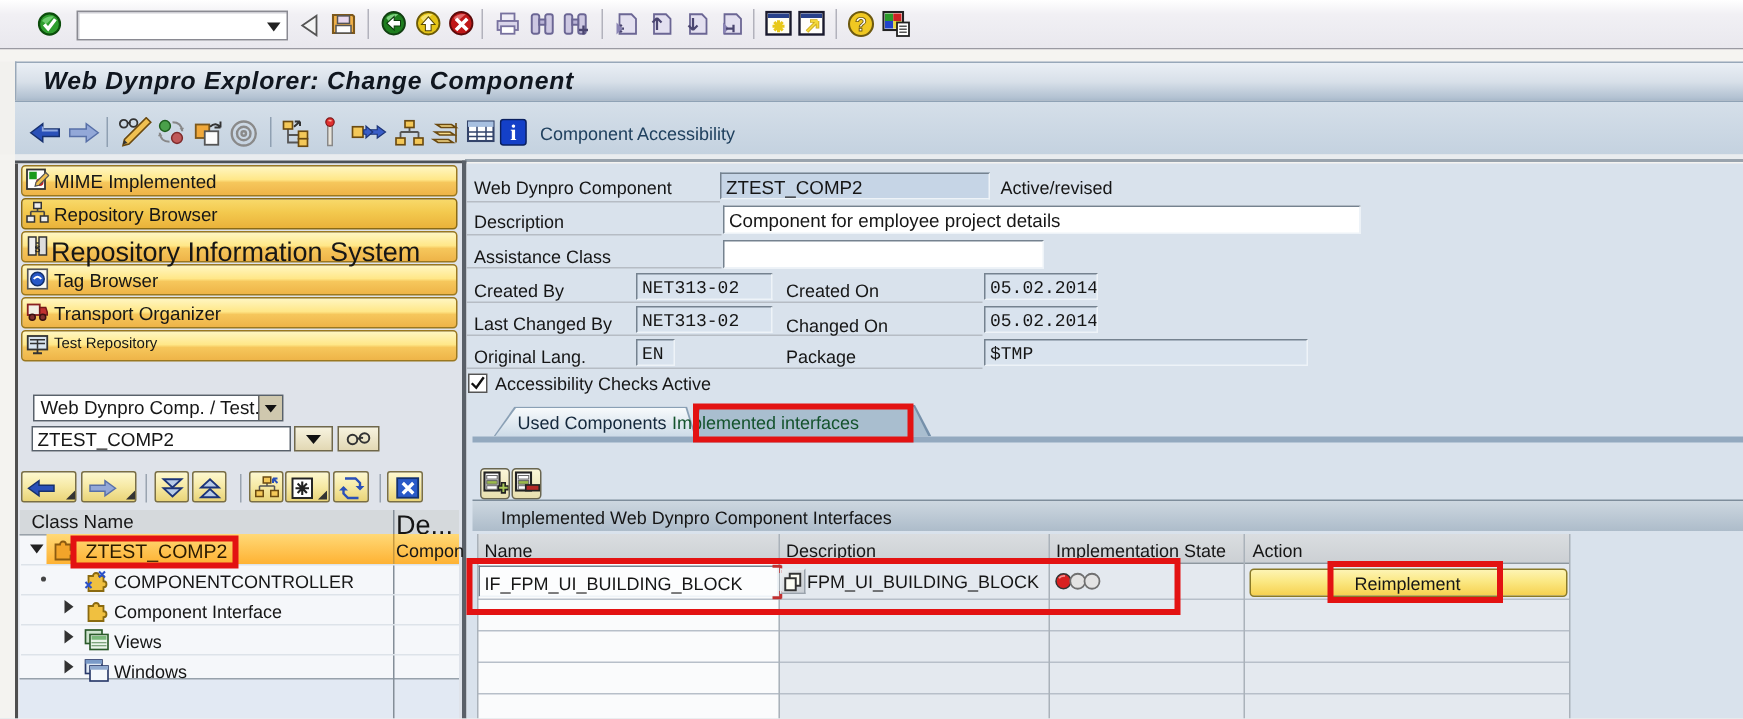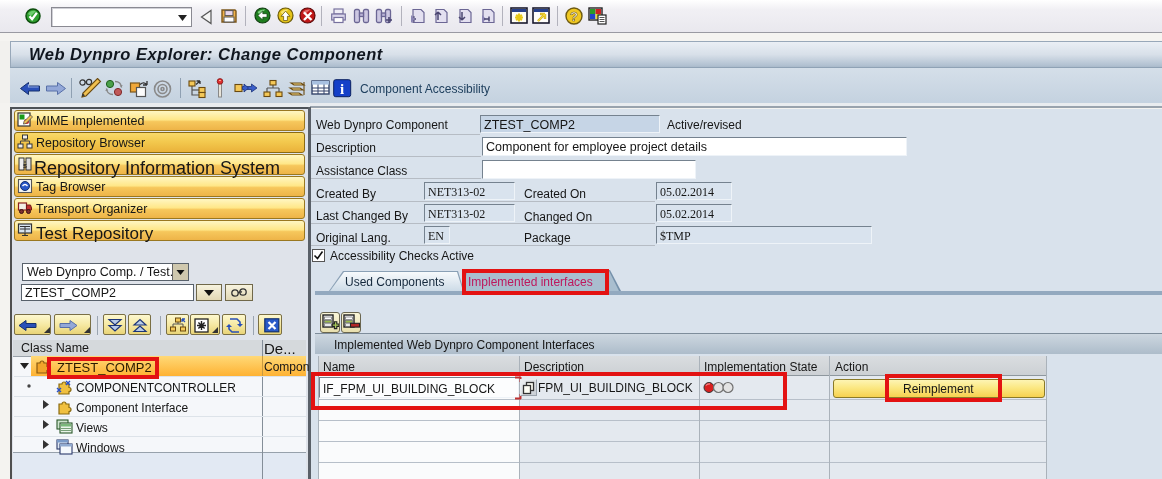--- a/index.html
+++ b/index.html
@@ -1,19 +1,19 @@
 <!DOCTYPE html>
 <html><head><meta charset="utf-8">
 <style>
 html,body{margin:0;padding:0}
 body{width:1162px;height:479px;position:relative;overflow:hidden;background:#f2f1ee;
  font-family:"Liberation Sans",sans-serif;font-size:12px;color:#161616;}
 .abs{position:absolute}
 .lbl{position:absolute;font-size:12px;color:#161616;white-space:nowrap}
-.mono{font-family:Liberation Serif, serif;font-size:12px;letter-spacing:0px}
+.mono{font-family:Liberation Mono, monospace;font-size:12px;letter-spacing:0px}
 .fld{position:absolute;box-sizing:border-box;border-top:1px solid #75828f;border-left:1px solid #75828f;
  border-bottom:1px solid #eef3f8;border-right:1px solid #eef3f8;padding:2px 3px 0 3px;overflow:hidden;white-space:nowrap}
 .sep{position:absolute;width:1px;background:#b2b2bc}
 .goldbtn{position:absolute;box-sizing:border-box;border:1px solid #9a7820;border-radius:3px;
  background:linear-gradient(#fff6c2 0%,#ffe788 46%,#f6c75c 56%,#eeb448 100%);}
 .redbox{position:absolute;border:3px solid #e31212;box-sizing:border-box}
 .palebtn{position:absolute;box-sizing:border-box;border:1px solid #7a6f45;border-radius:2px;
  background:linear-gradient(#fdf8cf 0%,#f6e9a4 50%,#e9d478 100%);}
 .treetxt{position:absolute;font-size:12px;white-space:nowrap}
 </style></head>
@@ -287,21 +287,21 @@
     <path d="M9.5 5 h4 l1 3 v2 h-5z" fill="#c03030" stroke="#701818" stroke-width="1"></path>
     <circle cx="4.5" cy="11.5" r="2" fill="#803030" stroke="#3a1010" stroke-width="1"></circle>
     <circle cx="11.5" cy="11.5" r="2" fill="#803030" stroke="#3a1010" stroke-width="1"></circle>
   </svg>
 <div class="treetxt" style="left:36px;top:202px;font-size:12.5px">Transport Organizer</div>
 <svg class="abs" style="left:17px;top:222px" width="16" height="16">
     <rect x="1.5" y="2" width="13" height="9" fill="#d8e4f0" stroke="#333" stroke-width="1.2"></rect>
     <path d="M3 4.5 h10 M3 7 h10 M8 4.5 v6" stroke="#333" stroke-width="1"></path>
     <path d="M5 13.5 h6 M8 11 v2.5" stroke="#333" stroke-width="1.2"></path>
   </svg>
-<div class="treetxt" style="left:36px;top:224px;font-size:17px">Test Repository</div>
+<div class="treetxt" style="left:36px;top:224px;font-size:10px">Test Repository</div>
 
 <div class="abs" style="left:22px;top:263px;width:167px;height:18px;background:#fff;border:1px solid #58616b;box-sizing:border-box">
   <span style="position:absolute;left:4px;top:1px;font-size:12.5px">Web Dynpro Comp. / Test.</span>
   <span style="position:absolute;right:0;top:0;width:15px;height:16px;background:#cfc8ae;border-left:1px solid #666">
     <svg width="15" height="16">
         <path d="M3.5 6 h8 l-4 5z" fill="#111"></path>
       </svg></span>
 </div>
 
 <div class="abs" style="left:21px;top:284px;width:173px;height:17px;background:#fff;border:1px solid #58616b;box-sizing:border-box">
@@ -382,21 +382,21 @@
 <svg class="abs" style="left:264px;top:318px" width="16" height="15">
     <rect x="0.8" y="0.8" width="14" height="13" fill="#2a5ac8" stroke="#12306e" stroke-width="1.2"></rect>
     <path d="M4.5 4 l7 7 M11.5 4 l-7 7" stroke="#fff" stroke-width="2.2"></path>
   </svg>
 
 <div class="abs" style="left:13px;top:340px;width:293px;height:139px;background:#f5f7fa"></div>
 <div class="abs" style="left:13px;top:452px;width:293px;height:27px;background:#e2e9f3"></div>
 <div class="abs" style="left:13px;top:452px;width:293px;height:1px;background:#97a1ab"></div>
 <div class="abs" style="left:13px;top:340px;width:293px;height:17px;background:#d5d9dc;border-bottom:1px solid #9aa2aa;box-sizing:border-box">
   <span style="position:absolute;left:8px;top:1px;font-size:12.5px">Class Name</span>
-  <span style="position:absolute;left:251px;top:0;font-size:15px">De...</span>
+  <span style="position:absolute;left:251px;top:0;font-size:18px">De...</span>
 </div>
 <div class="abs" style="left:262px;top:340px;width:1px;height:139px;background:#848e98"></div>
 
 <div class="abs" style="left:31px;top:356px;width:275px;height:20px;background:linear-gradient(#ffd977,#feb233)"></div>
 <div class="abs" style="left:262px;top:356px;width:1px;height:20px;background:#c89a40"></div>
 <svg class="abs" style="left:20px;top:362px" width="10" height="9">
     <path d="M0 1 h9 l-4.5 6z" fill="#222"></path>
   </svg>
 <svg class="abs" style="left:34px;top:358px" width="16" height="16">
     <path d="M3 5 h3 a2 2 0 1 1 4 0 h3 v3.5 a2 2 0 1 1 0 4 v2.5 h-10z" fill="#f2a42a" stroke="#8a5a10" stroke-width="1.2"></path>
@@ -485,21 +485,21 @@
     </svg>
 </div>
 <div class="lbl" style="left:330px;top:249px">Accessibility Checks Active</div>
 
 <div class="abs" style="left:315px;top:291px;width:847px;height:4px;background:#93a9bf"></div>
 <div class="abs" style="left:329px;top:271px;width:135px;height:20px;background:#8aa0b5;clip-path:polygon(14px 0,129px 0,135px 20px,0 20px)"></div>
 <div class="abs" style="left:330px;top:272px;width:133px;height:19px;background:linear-gradient(#f7fafc,#cddbe7);clip-path:polygon(14px 0,127px 0,133px 19px,0 19px)"></div>
 <div class="lbl" style="left:345px;top:275px;color:#14283c">Used Components</div>
 <div class="abs" style="left:462px;top:270px;width:159px;height:21px;background:#7590aa;clip-path:polygon(4px 0,148px 0,159px 21px,0 21px)"></div>
 <div class="abs" style="left:463px;top:271px;width:157px;height:20px;background:#a9becf;clip-path:polygon(4px 0,146px 0,156px 20px,0 20px)"></div>
-<div class="lbl" style="left:468px;top:275px;color:#be185d">Implemented interfaces</div>
+<div class="lbl" style="left:448px;top:275px;color:#14532d">Implemented interfaces</div>
 
 <div class="abs" style="left:320px;top:312px;width:20px;height:21px;background:linear-gradient(#faf6d8,#e8dfae);border:1px solid #6a6650;border-radius:3px;box-sizing:border-box">
 <svg width="18" height="19">
       <rect x="2" y="2" width="10" height="12" fill="#fff" stroke="#222" stroke-width="1.4"></rect>
       <rect x="3.5" y="4" width="7" height="2.4" fill="#fff" stroke="#666" stroke-width=".7"></rect>
       <rect x="3.5" y="7.4" width="7" height="2.4" fill="#9aba4a" stroke="#666" stroke-width=".7"></rect>
       <rect x="3.5" y="10.8" width="7" height="2.4" fill="#fff" stroke="#666" stroke-width=".7"></rect>
       <path d="M11.2 11 h2.2 v-2.2 h2.4 v2.2 h2.2 v2.4 h-2.2 v2.2 h-2.4 v-2.2 h-2.2z" fill="#a8c858" stroke="#222" stroke-width="1.1"></path>
     </svg></div>
 <div class="abs" style="left:341px;top:312px;width:20px;height:21px;background:linear-gradient(#faf6d8,#e8dfae);border:1px solid #6a6650;border-radius:3px;box-sizing:border-box">

